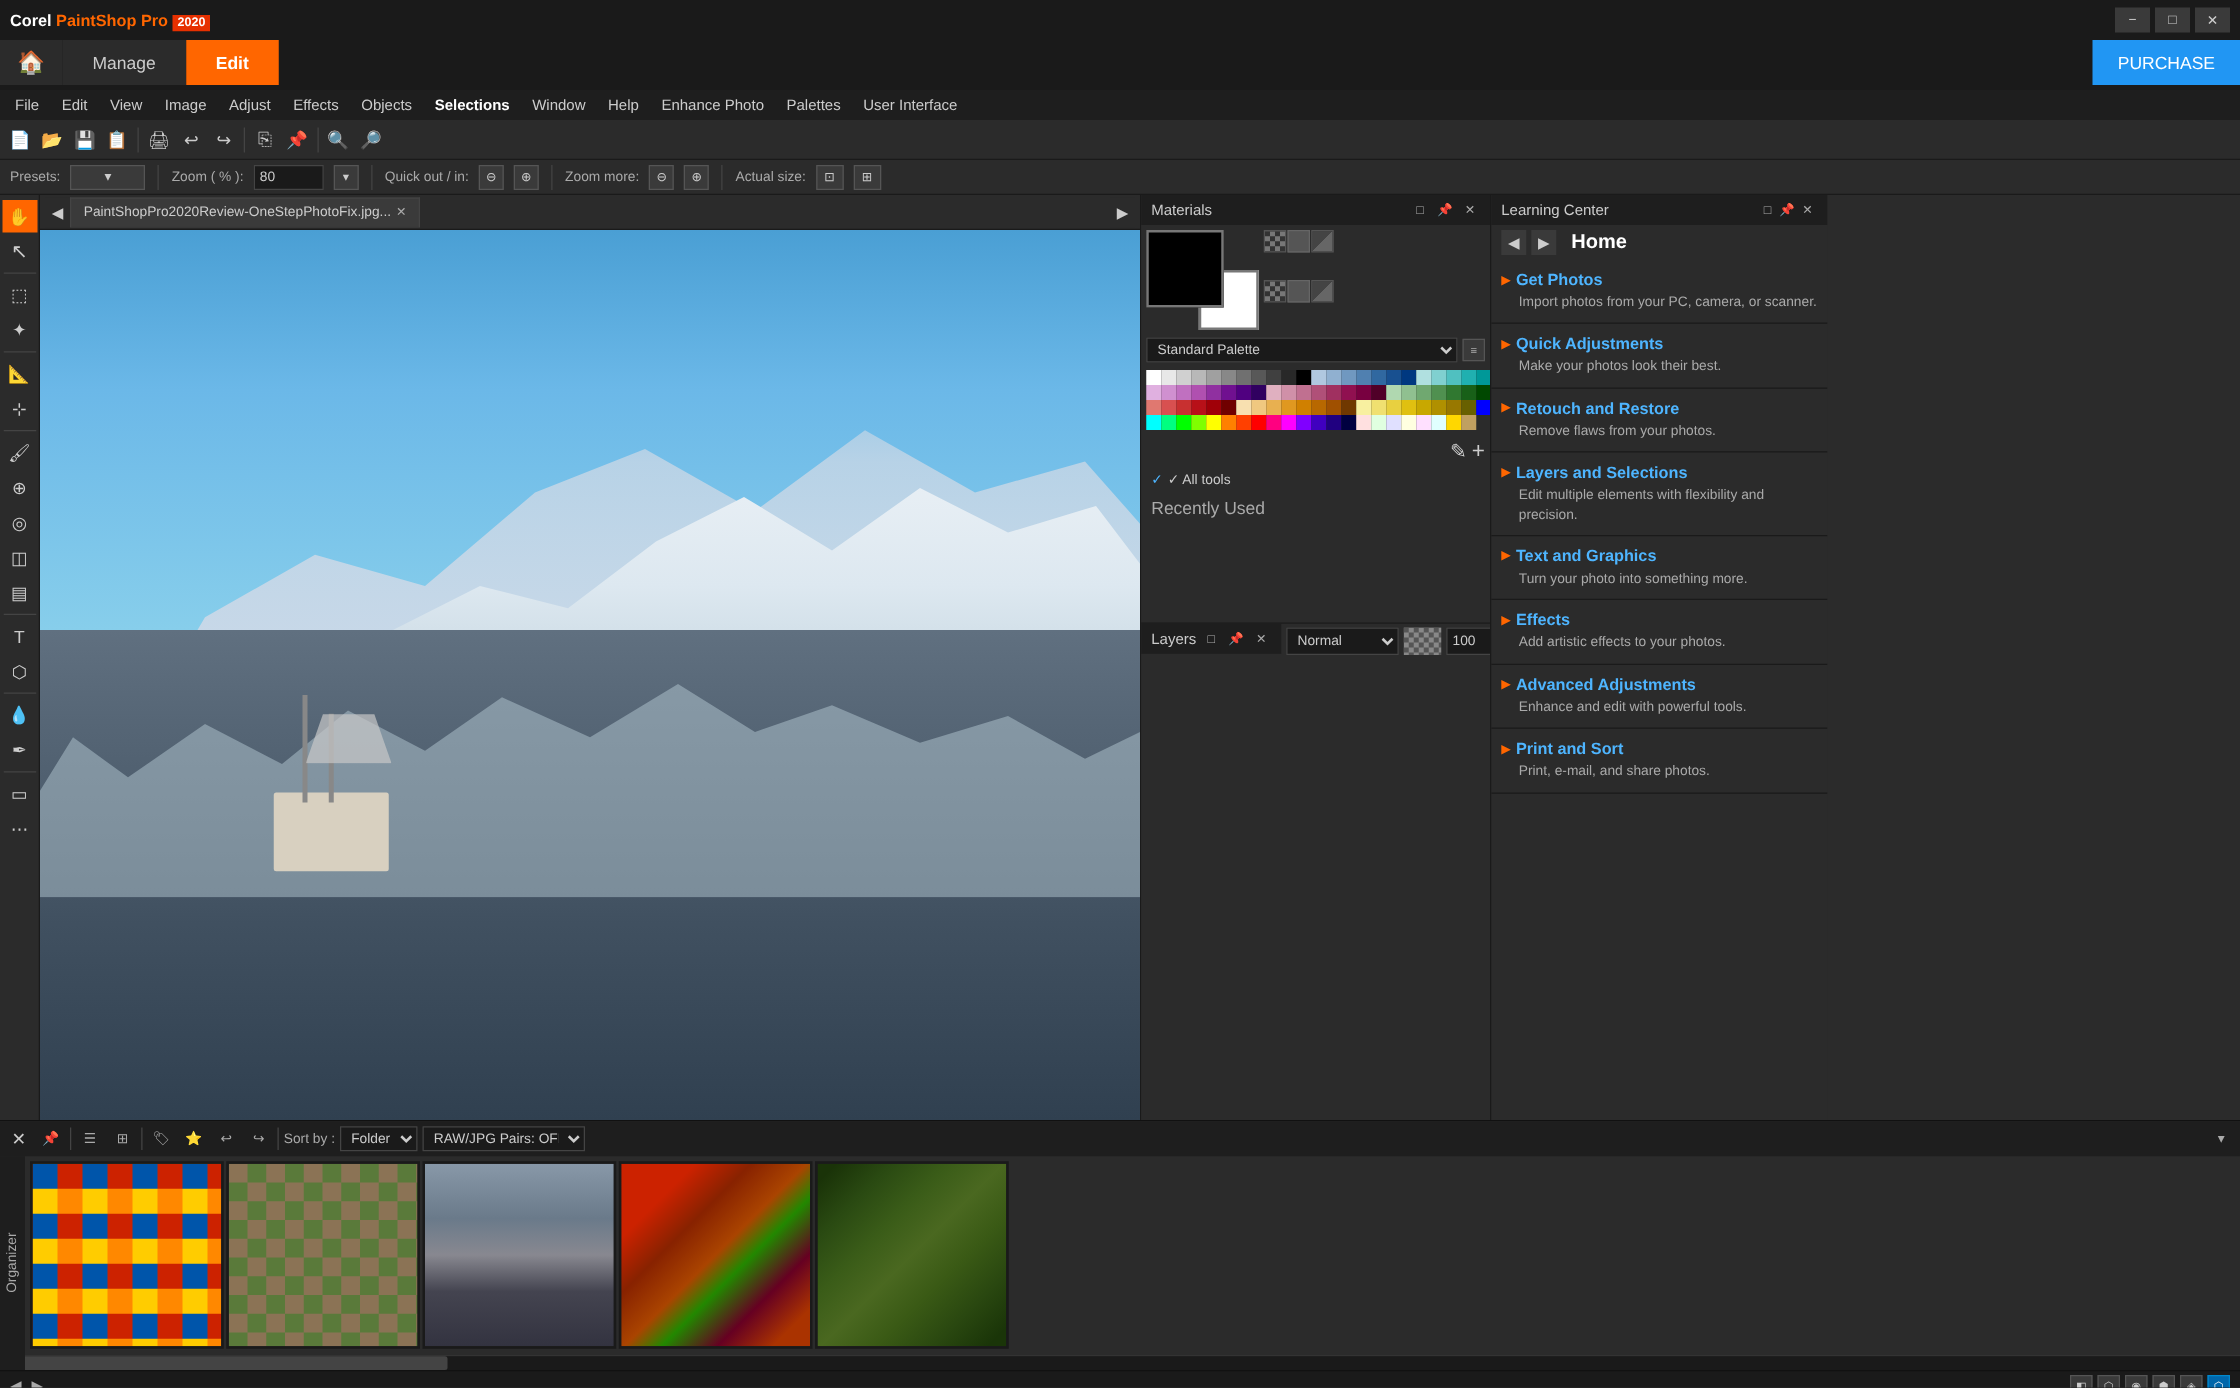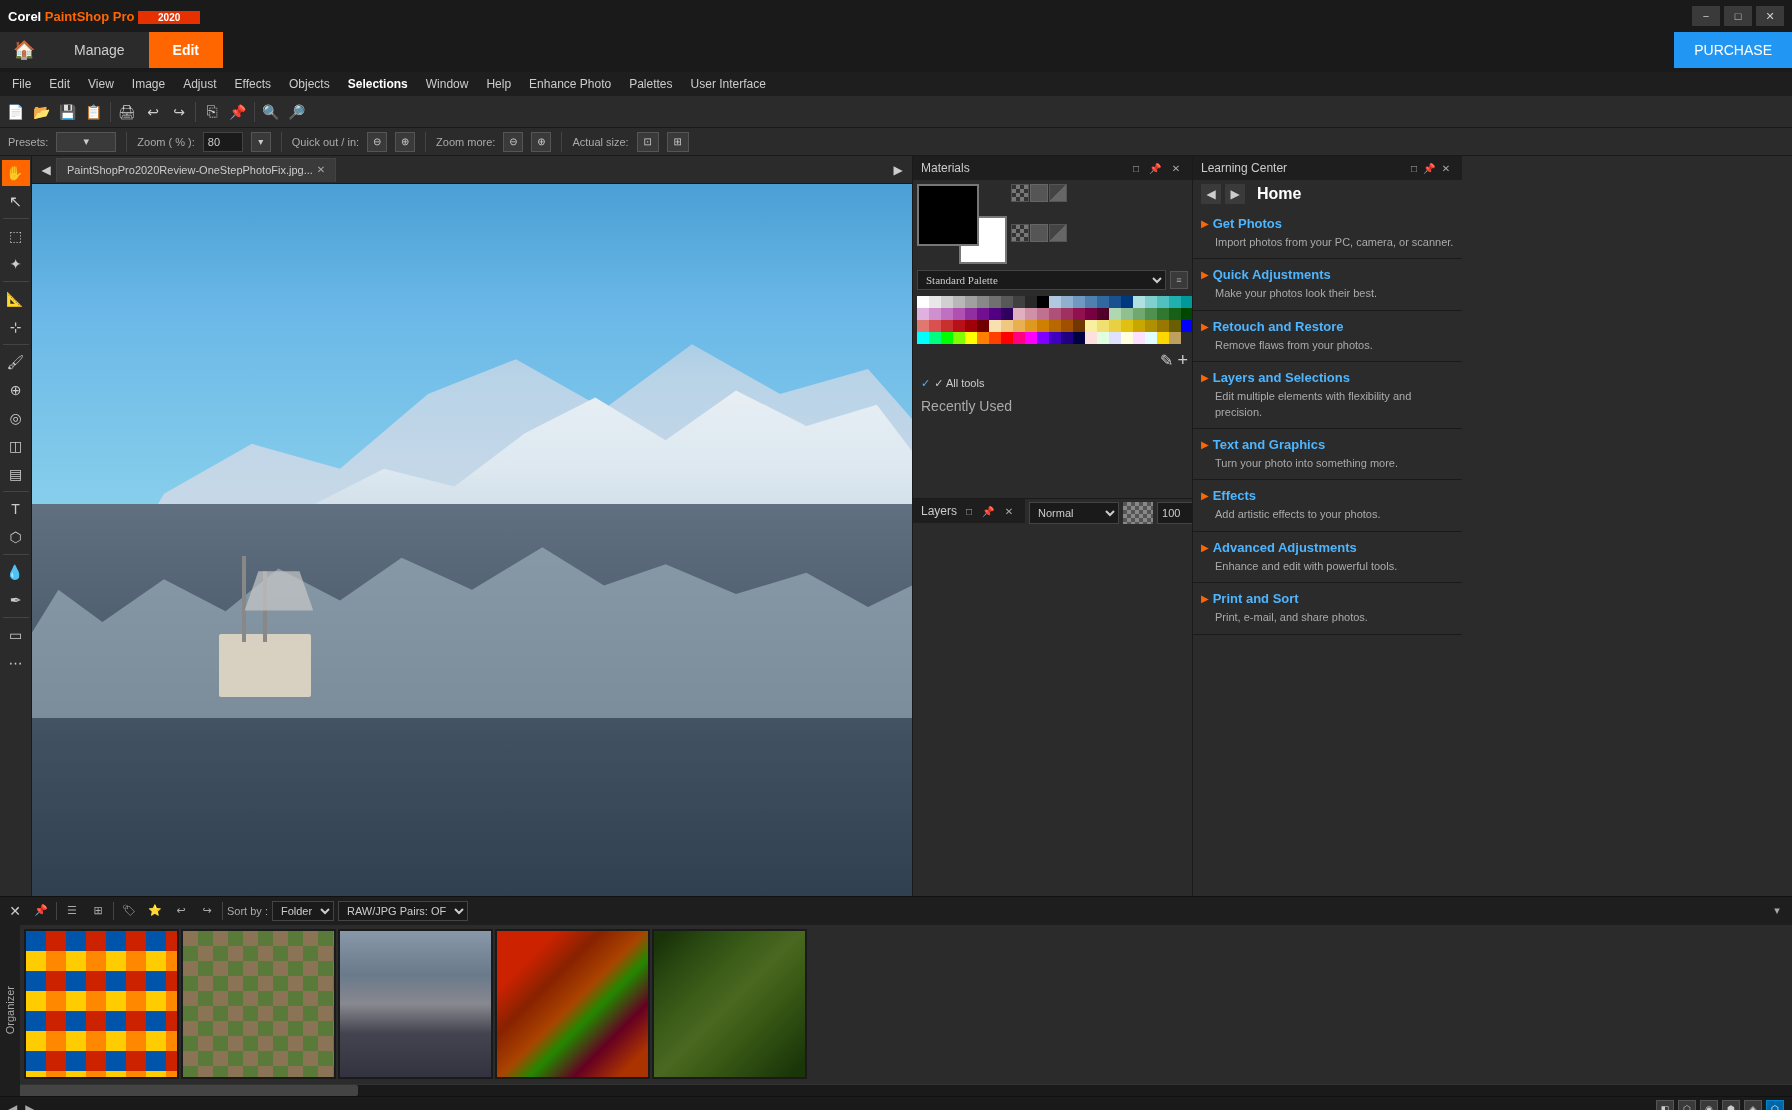--- a/index.html
+++ b/index.html
@@ -26,21 +26,21 @@
     .menu-item { padding: 2px 8px; color: #ccc; cursor: pointer; font-size: 12px; }
     
     
     #toolbar { height: 32px; background: #2b2b2b; display: flex; align-items: center; padding: 0 4px; gap: 2px; border-bottom: 1px solid #1a1a1a; }
     .tb-btn { width: 24px; height: 24px; background: transparent; border: none; color: #ccc; cursor: pointer; display: flex; align-items: center; justify-content: center; font-size: 14px; }
     .tb-separator { width: 1px; height: 20px; background: #444; margin: 0 2px; }
     
     
     #options-bar { height: 28px; background: #2b2b2b; display: flex; align-items: center; padding: 0 8px; gap: 8px; border-bottom: 1px solid #1a1a1a; font-size: 11px; }
     .opt-label { color: #aaa; }
-    .opt-input { background: #1a1a1a; border: 1px solid #444; color: #ccc; width: 40px; height: 20px; padding: 0 4px; font-size: 11px; }
+    .opt-input { background: #1a1a1a; border: 1px solid #444; color: #ccc; width: 56px; height: 20px; padding: 0 4px; font-size: 11px; }
     .opt-btn { width: 20px; height: 20px; background: #3a3a3a; border: 1px solid #555; color: #ccc; cursor: pointer; display: flex; align-items: center; justify-content: center; font-size: 10px; }
     
     
     #left-tools { width: 32px; background: #2b2b2b; border-right: 1px solid #1a1a1a; display: flex; flex-direction: column; align-items: center; padding: 4px 0; gap: 2px; overflow: hidden; }
     .tool-btn { width: 28px; height: 26px; background: transparent; border: none; color: #ccc; cursor: pointer; display: flex; align-items: center; justify-content: center; font-size: 14px; position: relative; }
     .tool-btn.active { background: #ff6600; }
     
     
     #canvas-area { flex: 1; background: #3a3a3a; display: flex; flex-direction: column; overflow: hidden; }
     #tabs-bar { height: 28px; background: #2b2b2b; display: flex; align-items: center; padding: 0 4px; border-bottom: 1px solid #1a1a1a; }
@@ -132,21 +132,21 @@
     .bottom-scrollbar { height: 12px; background: #1a1a1a; border-top: 1px solid #333; position: relative; }
     .scrollbar-track { width: 100%; height: 100%; background: #1a1a1a; }
     .scrollbar-thumb { height: 100%; width: 20%; background: #444; border-radius: 2px; }
   </style>
 </head>
 <body>
 
 <div id="title-bar">
   <div id="title-bar-left">
     <span id="app-logo">
-      Corel <span>PaintShop Pro</span> <span style="background:#e63000;color:#fff;padding:1px 20px;font-size:10px;">2020</span>
+      Corel <span>PaintShop Pro</span> <span style="background:#e63000;color:#fff;padding:1px 4px;font-size:10px;">2020</span>
     </span>
   </div>
   <div id="title-bar-right">
     <button class="title-btn">−</button>
     <button class="title-btn">□</button>
     <button class="title-btn close">✕</button>
   </div>
 </div>
 
 <div id="nav-bar" style="height:40px; background:#1a1a1a; display:flex; align-items:stretch;">
@@ -301,21 +301,21 @@
             </div>
             <div style="display:grid; grid-template-columns: repeat(3, 18px); gap:1px; margin-top:20px;">
               <div style="width:18px; height:18px; background:repeating-conic-gradient(#777 0% 25%, #333 0% 50%) 0 0 / 8px 8px; border:1px solid #555; cursor:pointer;"></div>
               <div style="width:18px; height:18px; background:#555; border:1px solid #666; cursor:pointer;"></div>
               <div style="width:18px; height:18px; background:linear-gradient(135deg, #444 50%, #666 50%); border:1px solid #555; cursor:pointer;"></div>
             </div>
           </div>
         </div>
 
         <div class="palette-row">
-          <select class="palette-select" style="flex:1;font-family:Liberation Serif, serif;">
+          <select class="palette-select" style="flex:1;">
             <option>Standard Palette</option>
           </select>
           <button class="palette-icon-btn">≡</button>
         </div>
 
         <div id="color-grid" style="display:grid; grid-template-columns: repeat(26, 12px); gap:0; padding:2px 4px;">
 
           <div style="width:12px;height:12px;background:#fff;cursor:pointer;"></div>
           <div style="width:12px;height:12px;background:#e8e8e8;cursor:pointer;"></div>
           <div style="width:12px;height:12px;background:#d0d0d0;cursor:pointer;"></div>

